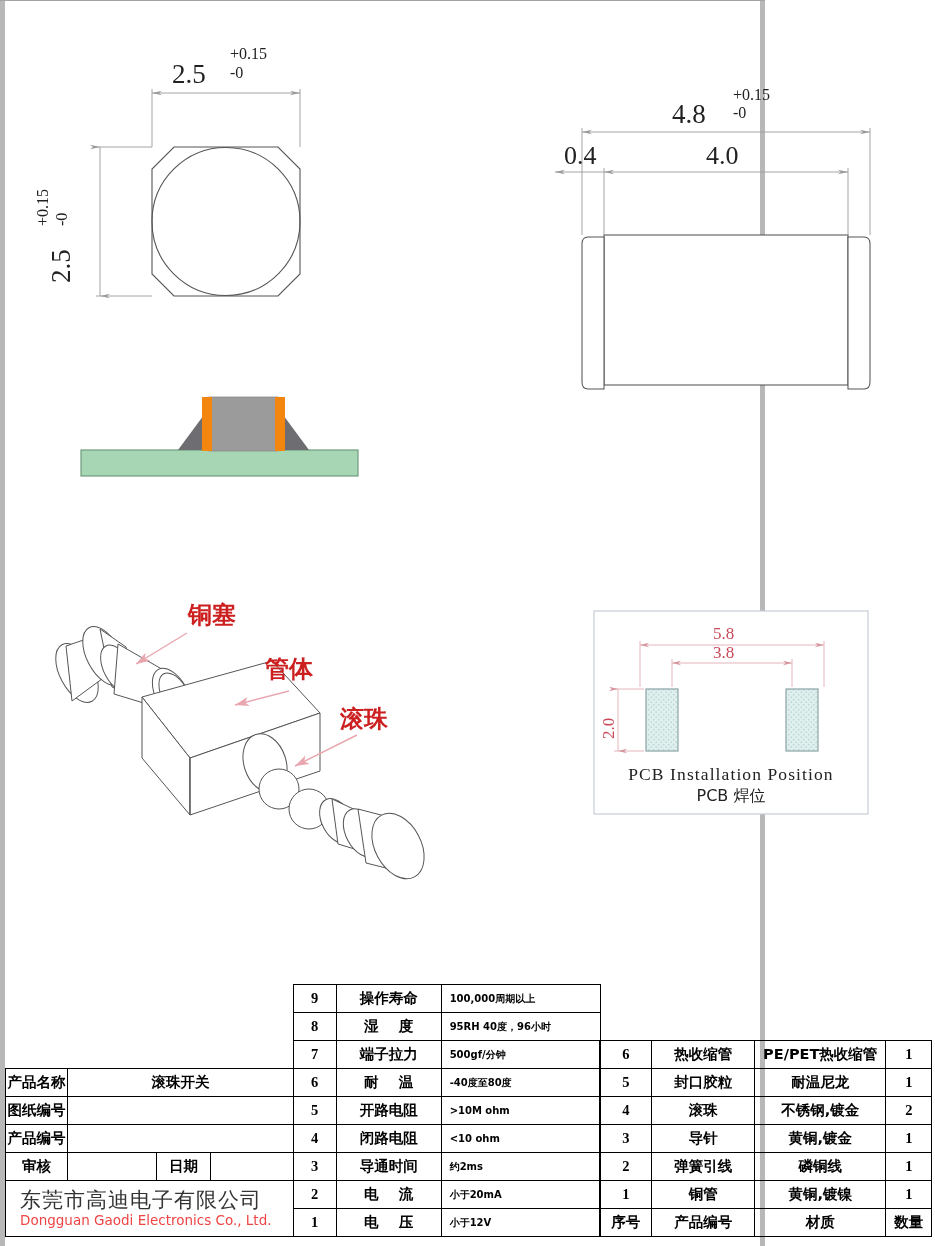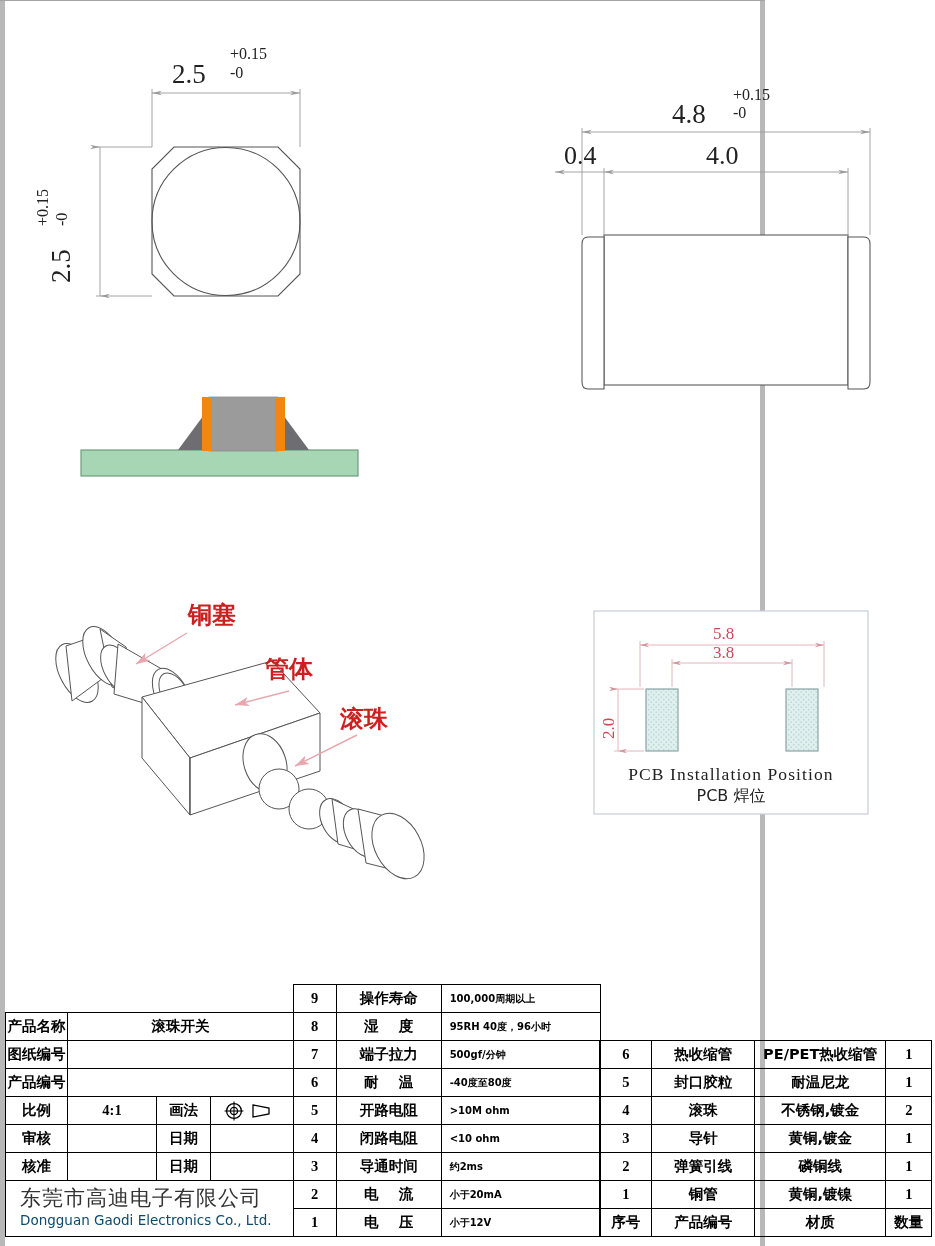--- a/index.html
+++ b/index.html
@@ -42,26 +42,26 @@
   .tb-wrap{display:flex;align-items:flex-end;}
   .tb-left{width:288px;}
   .tb-mid{width:307px;margin-left:-1.4px;}
   .tb-right{width:332px;margin-left:-1.4px;}
 
   .company{
     height:55px;line-height:1.05;text-align:left;padding-left:14px;
     vertical-align:middle;
   }
   .company .cn{
-    font-family:Liberation Mono, monospace;
+    font-family:Liberation Sans, sans-serif;
     font-size:21px;font-weight:400;color:#333;letter-spacing:1px;display:block;
   }
   .company .en{
     font-family:"DejaVu Sans","Liberation Sans",sans-serif;
-    font-size:13.5px;font-weight:400;color:#0c4a6e;display:block;margin-top:2px;
+    font-size:13.5px;font-weight:400;color:#ef4444;display:block;margin-top:2px;
   }
   .projsym{line-height:0;}
   .cjk{font-family:"DejaVu Sans","Liberation Sans",sans-serif;font-weight:bold;}
 </style>
 </head>
 <body>
 
 <div class="sheet">
   <div class="edge-left"></div>
   <div class="edge-right"></div>
@@ -261,41 +261,21 @@
           </tr>
           <tr>
             <td class="cjk">图纸编号</td>
             <td colspan="3" class="blank"></td>
           </tr>
           <tr>
             <td class="cjk">产品编号</td>
             <td colspan="3" class="blank"></td>
           </tr>
           <tr>
-            <td class="cjk">比例</td>
-            <td>4:1</td>
-            <td class="cjk">画法</td>
-            <td class="projsym">
-              <svg width="70" height="20" viewBox="0 0 70 20">
-                <circle cx="17" cy="10" r="7.4" fill="none" stroke="#000" stroke-width="1.3"></circle>
-                <circle cx="17" cy="10" r="3.6" fill="none" stroke="#000" stroke-width="1.3"></circle>
-                <line x1="17" y1="0.6" x2="17" y2="19.4" stroke="#000" stroke-width="1.1"></line>
-                <line x1="7.6" y1="10" x2="26.4" y2="10" stroke="#000" stroke-width="1.1"></line>
-                <polygon points="36,4 52,7 52,13 36,16" fill="none" stroke="#000" stroke-width="1.3"></polygon>
-              </svg>
-            </td>
-          </tr>
-          <tr>
             <td class="cjk">审核</td>
-            <td class="blank"></td>
-            <td class="cjk">日期</td>
-            <td class="blank"></td>
-          </tr>
-          <tr>
-            <td class="cjk">核准</td>
             <td class="blank"></td>
             <td class="cjk">日期</td>
             <td class="blank"></td>
           </tr>
           <tr>
             <td class="company" colspan="4">
               <span class="cn">东莞市高迪电子有限公司</span>
               <span class="en">Dongguan Gaodi Electronics Co., Ltd.</span>
             </td>
           </tr>

